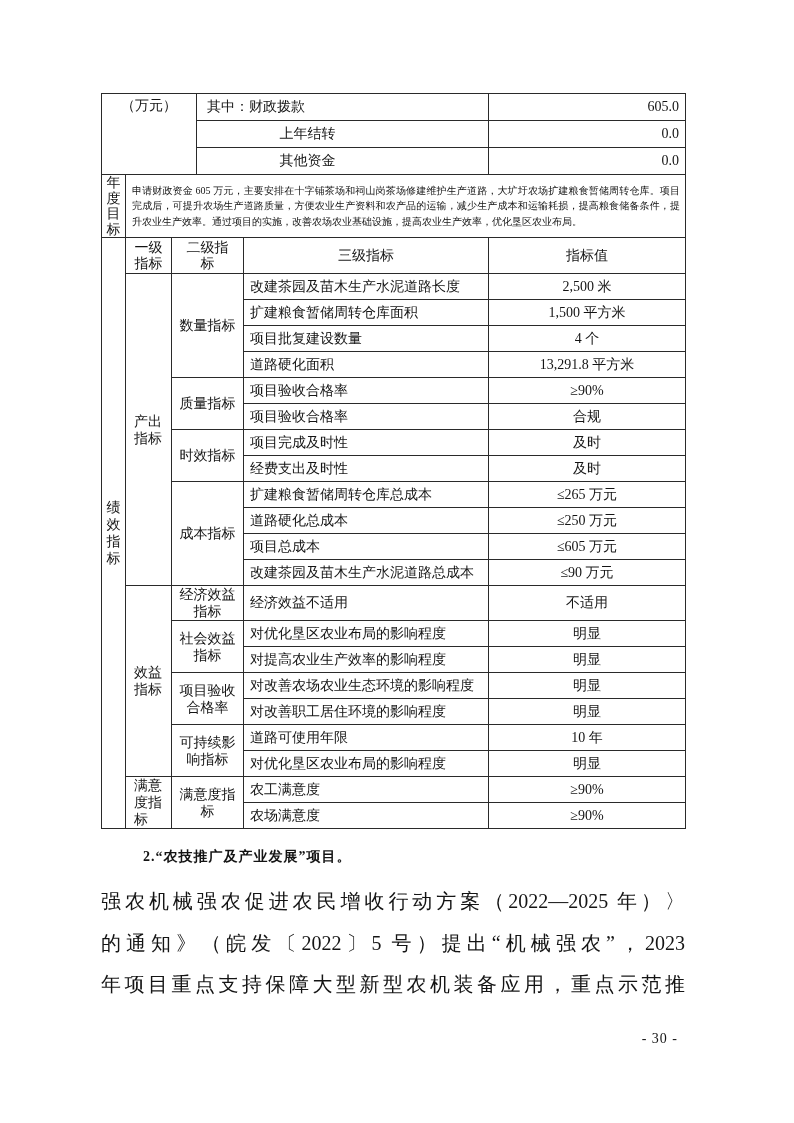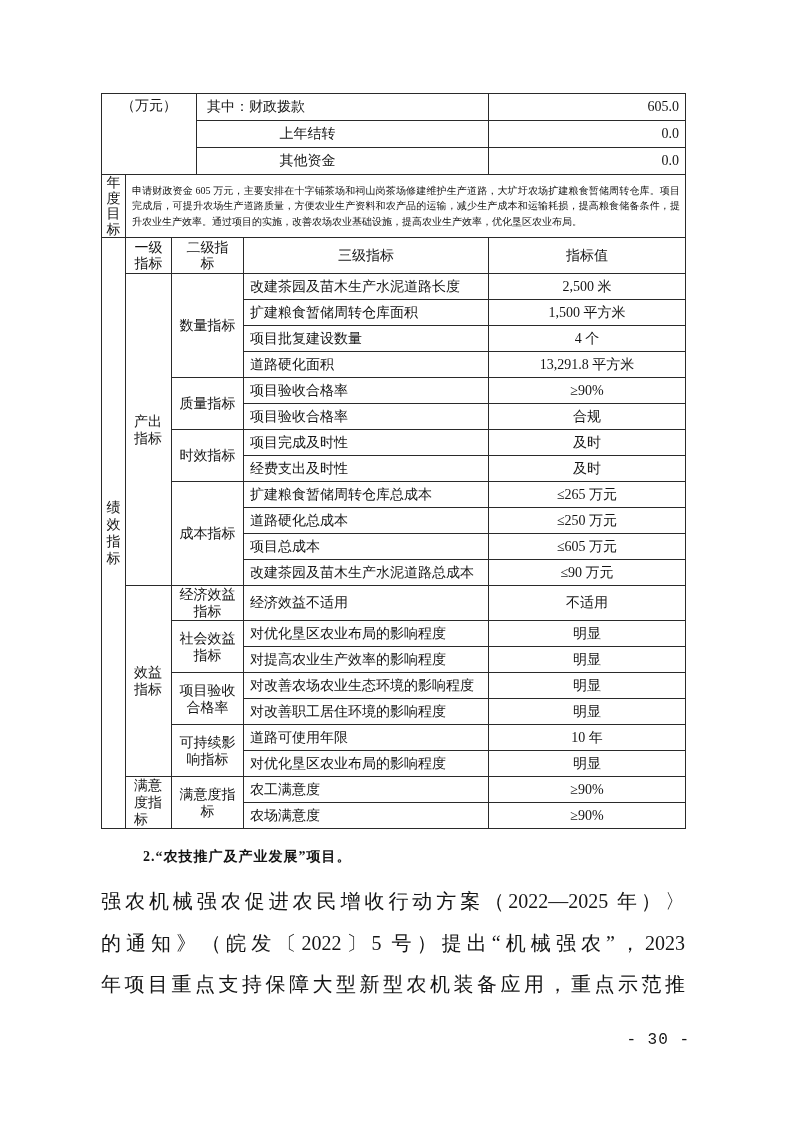--- a/index.html
+++ b/index.html
@@ -91,24 +91,23 @@
     font-size: 20px;
     line-height: 41.5px;
     text-align: justify;
     text-align-last: justify;
     white-space: normal;
   }
   .body-line.indent { text-indent: 2.05em; }
   .page-number {
     position: absolute;
     top: 1031px;
-    right: 104px;
-    font-size: 16px;
+    right: 116px;
+    font-size: 14px;
     letter-spacing: 1px;
-    font-family: Liberation Mono, monospace;
   }
 </style>
 </head>
 <body>
 
 <div class="doc">
 
   <table class="t-fund">
     <colgroup>
         <col style="width:95px">

